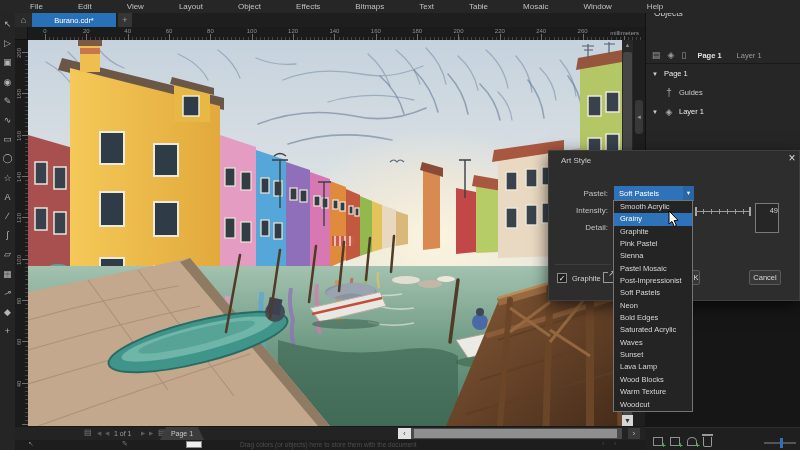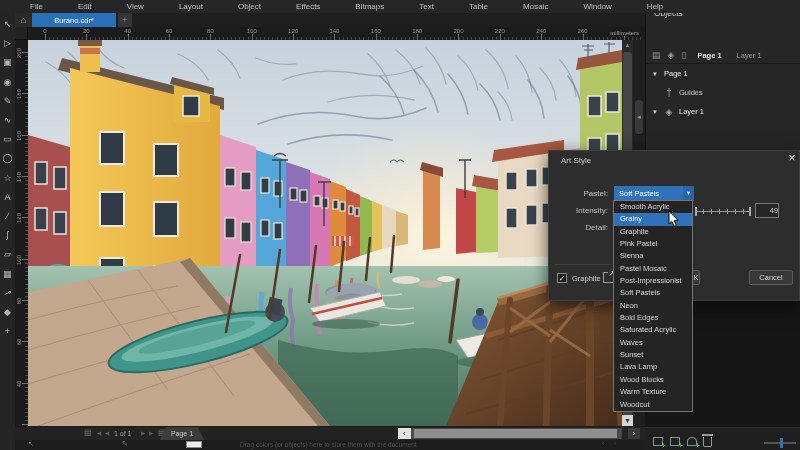--- a/index.html
+++ b/index.html
@@ -102,29 +102,29 @@
   #dialog-title { position:absolute; left:12px; top:5px; font-size:8px; color:#c8c8c8; }
   #dialog-close { position:absolute; left:236px; top:0px; font-size:12px; color:#ddd; width:14px; text-align:center; }
   .dlg-label { position:absolute; width:59px; text-align:right; font-size:8px; color:#c0c0c0; }
   #style-select { position:absolute; left:65px; top:35px; width:80px; height:15px; background:#2e72ba; display:flex; align-items:center; }
   #style-select .val { flex:1; color:#fff; font-size:7.5px; padding-left:5px; }
   #style-select .dd-arrow { width:11px; height:15px; background:#2a66a6; color:#e8f0fa; font-size:5.5px; text-align:center; line-height:15px; }
   #intensity-slider { position:absolute; left:146px; top:54px; width:56px; height:12px; }
   #intensity-slider .line { position:absolute; left:0; top:6px; width:56px; height:1px; background:#9a9a9a; }
   #intensity-slider .tick { position:absolute; top:4px; width:1px; height:5px; background:#9a9a9a; }
   #intensity-slider .cap { position:absolute; top:2px; width:1.5px; height:9px; background:#a8a8a8; }
-  #intensity-value { position:absolute; left:206px; top:52px; width:24px; height:15px; background:#262626; border:1px solid #7a7a7a; color:#d0d0d0; font-size:7.5px; text-align:right; line-height:13px; }
+  #intensity-value { position:absolute; left:206px; top:52px; width:24px; height:30px; background:#262626; border:1px solid #7a7a7a; color:#d0d0d0; font-size:7.5px; text-align:right; line-height:13px; }
   #dlg-divider { position:absolute; left:6px; top:113px; width:56px; height:1px; background:#3e3e3e; }
   #preview-check { position:absolute; left:8px; top:122px; width:10px; height:10px; background:#1e1e1e; border:1px solid #8a8a8a; color:#eee; font-size:8px; line-height:9px; text-align:center; }
   #preview-label { position:absolute; left:23px; top:123px; font-size:7.5px; color:#d0d0d0; }
   #preview-window-icon { position:absolute; left:54px; top:121px; width:11px; height:11px; border:1px solid #9a9a9a; }
   #preview-window-icon::after { content:"↗"; position:absolute; right:-2px; top:-4px; font-size:8px; color:#d5d5d5; background:#2d2d2d; }
   .dlg-btn { position:absolute; top:119px; height:15px; background:#383838; border:1px solid #5a5a5a; border-radius:2px; color:#d8d8d8; font-size:7.5px; text-align:center; line-height:13px; }
   #ok-btn { left:137px; width:14px; }
-  #cancel-btn { left:200px; width:44px; }
+  #cancel-btn { left:200px; width:32px; }
 
   
   #style-list { position:absolute; left:613px; top:200px; width:80px; height:212px; background:#242424; border:1px solid #747474; z-index:11; }
   .option { height:12.35px; line-height:12.35px; font-size:7.5px; color:#d6d6d6; padding-left:6px; white-space:nowrap; overflow:hidden; }
   .option.hl { background:#2e72ba; color:#fff; }
 
   
   #cursor { position:absolute; left:668px; top:211px; z-index:12; }
 </style>
 </head>

